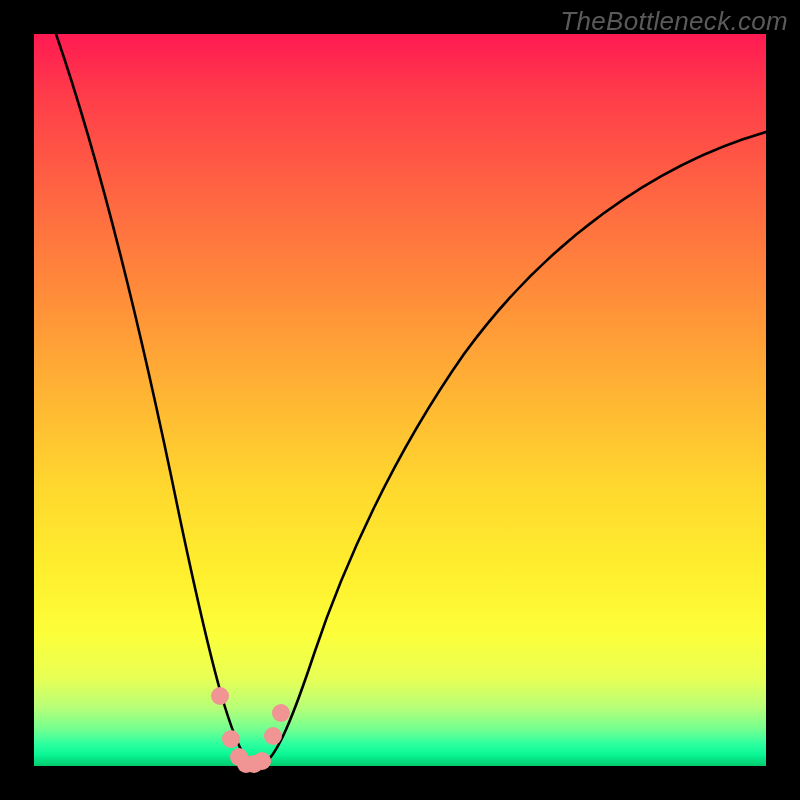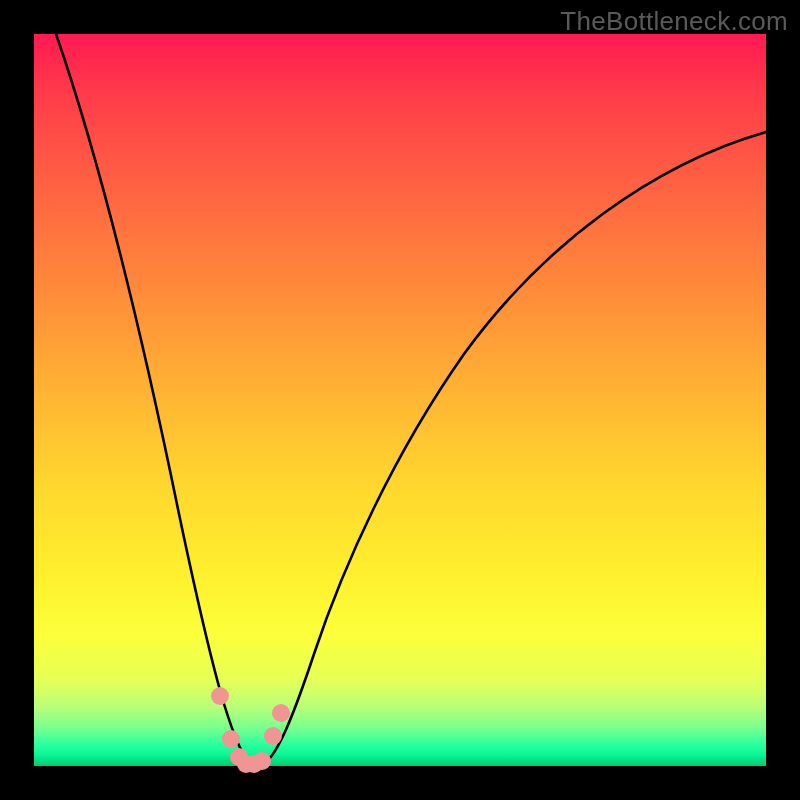--- a/index.html
+++ b/index.html
@@ -44,20 +44,21 @@
       #02c96a 100%);
   }
   .watermark {
     position: absolute;
     top: 6px;
     right: 12px;
     color: #5a5a5a;
     font-size: 26px;
     letter-spacing: 0.3px;
     font-weight: 500;
+    font-style: italic;
   }
   svg.curve {
     position: absolute;
     left: 0;
     top: 0;
     width: 732px;
     height: 732px;
     overflow: visible;
   }
   .curve-path {

